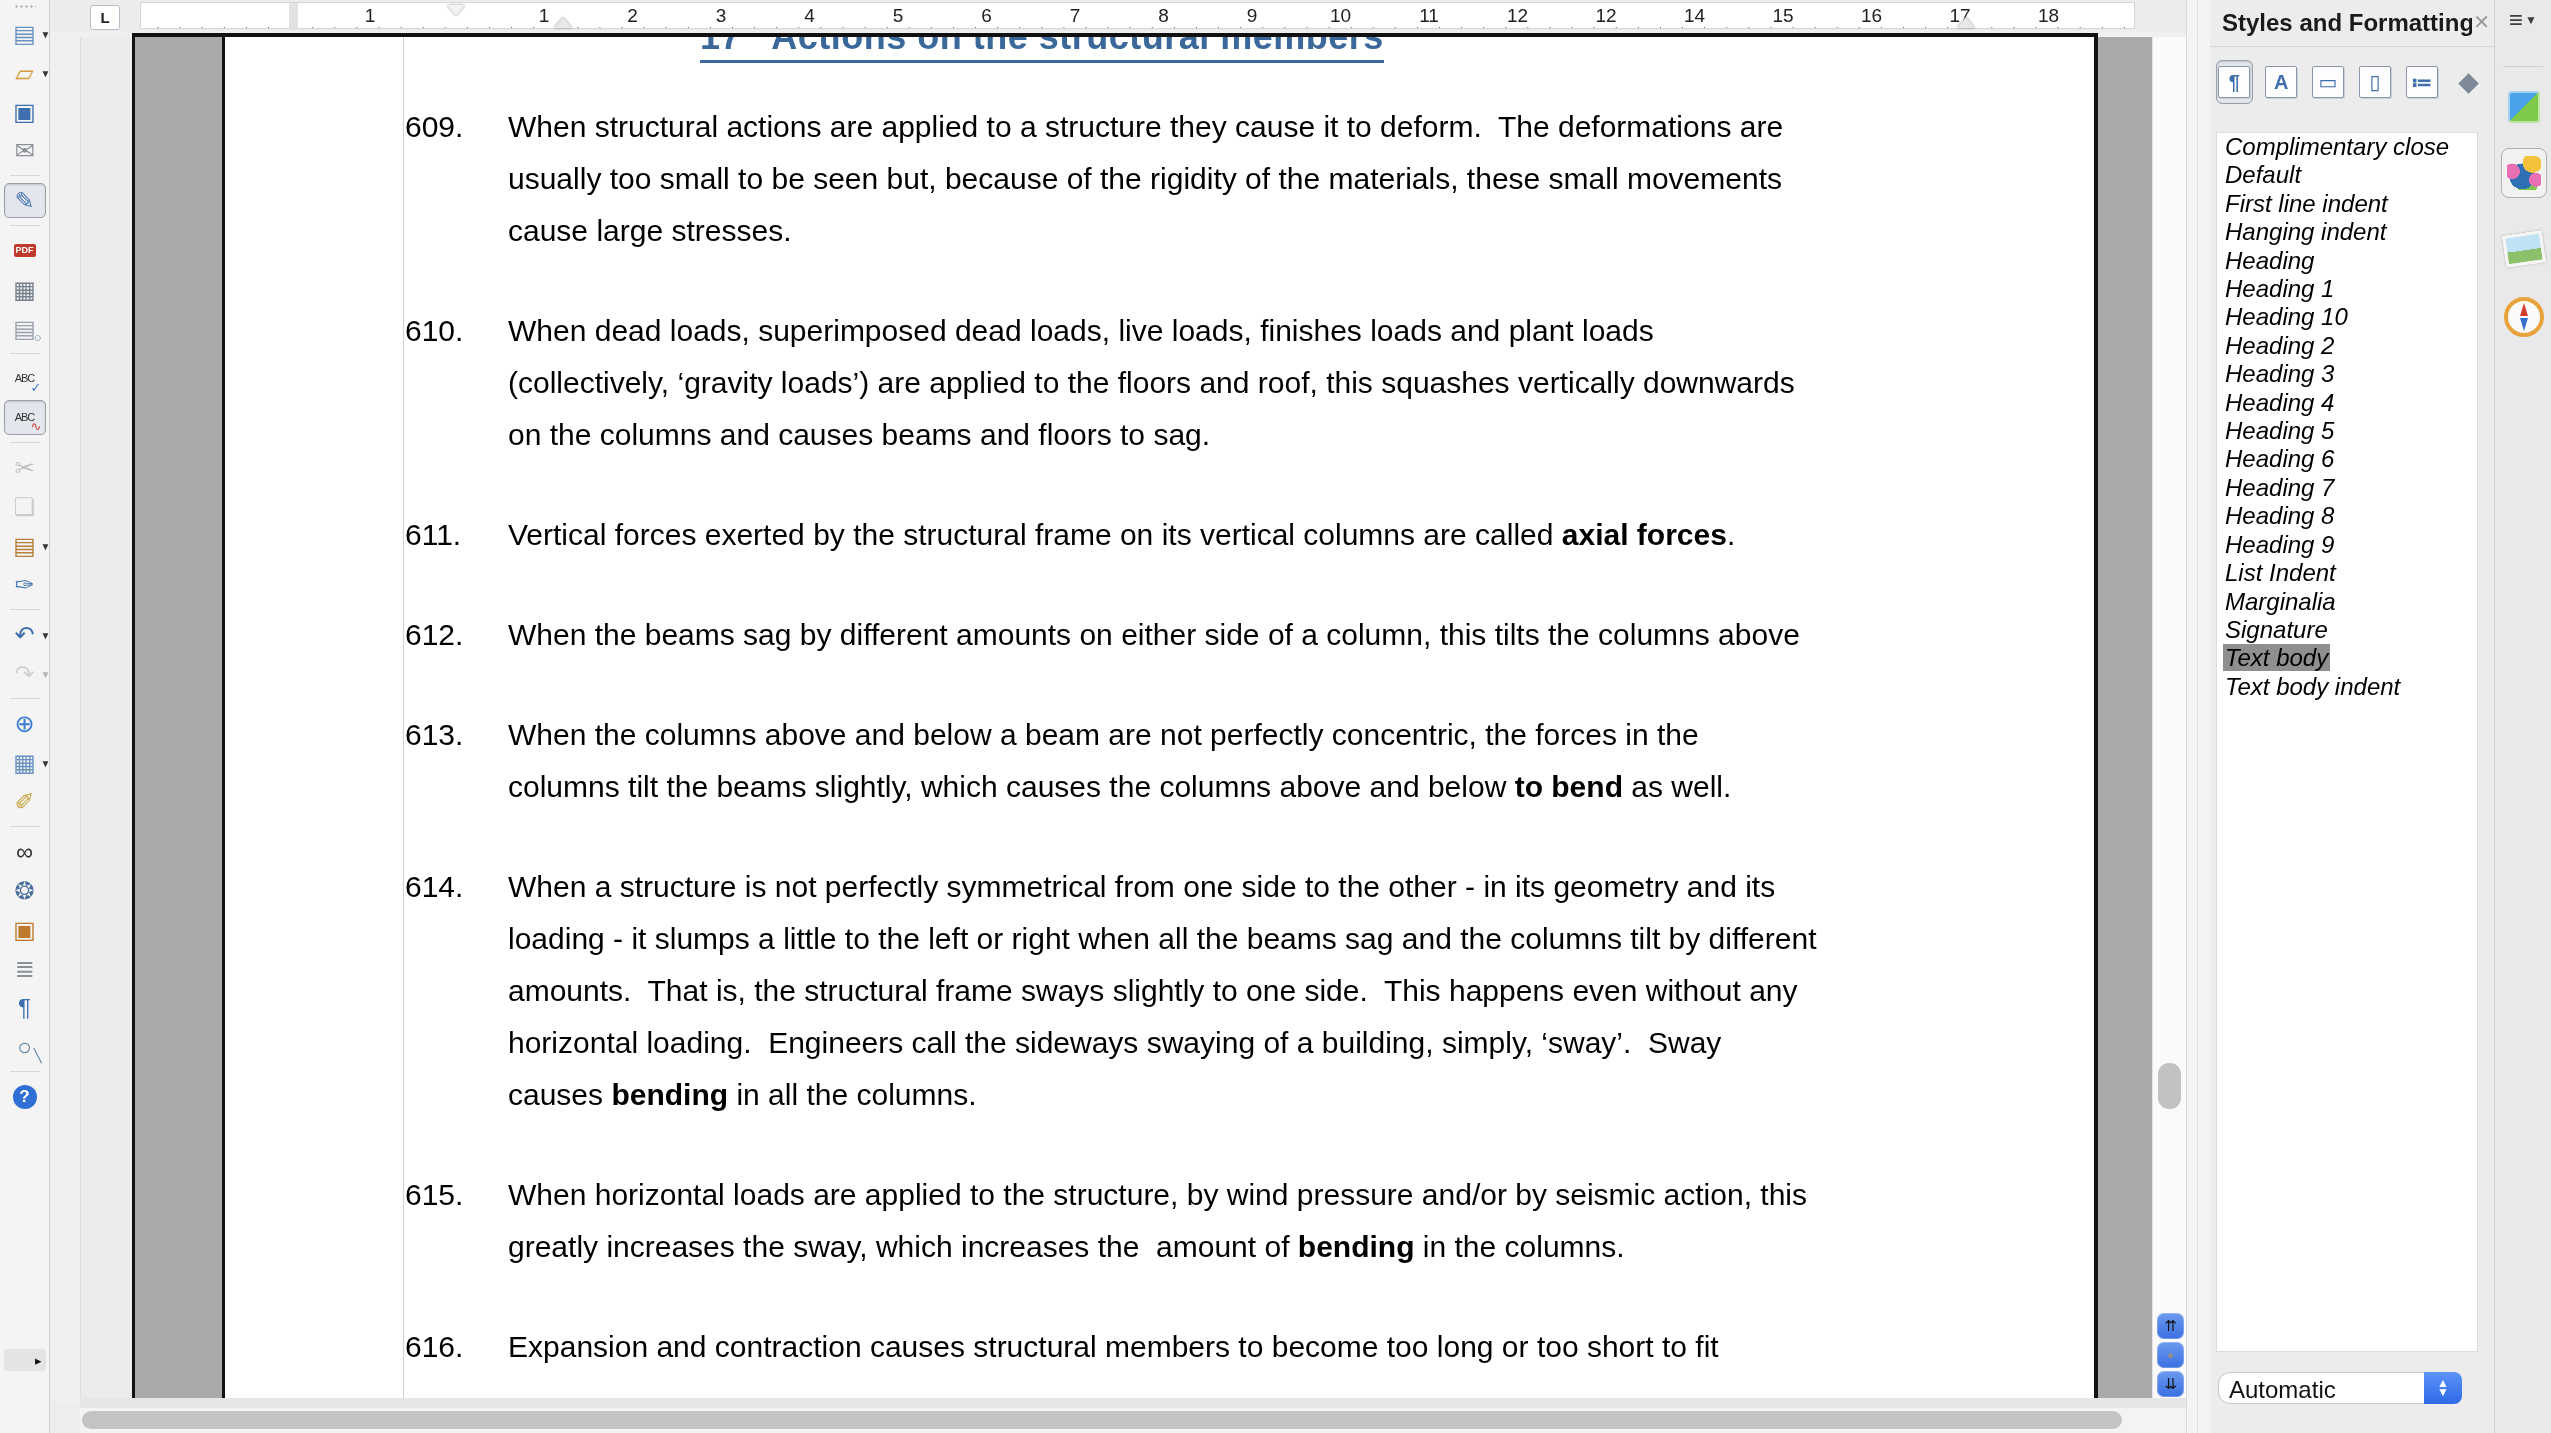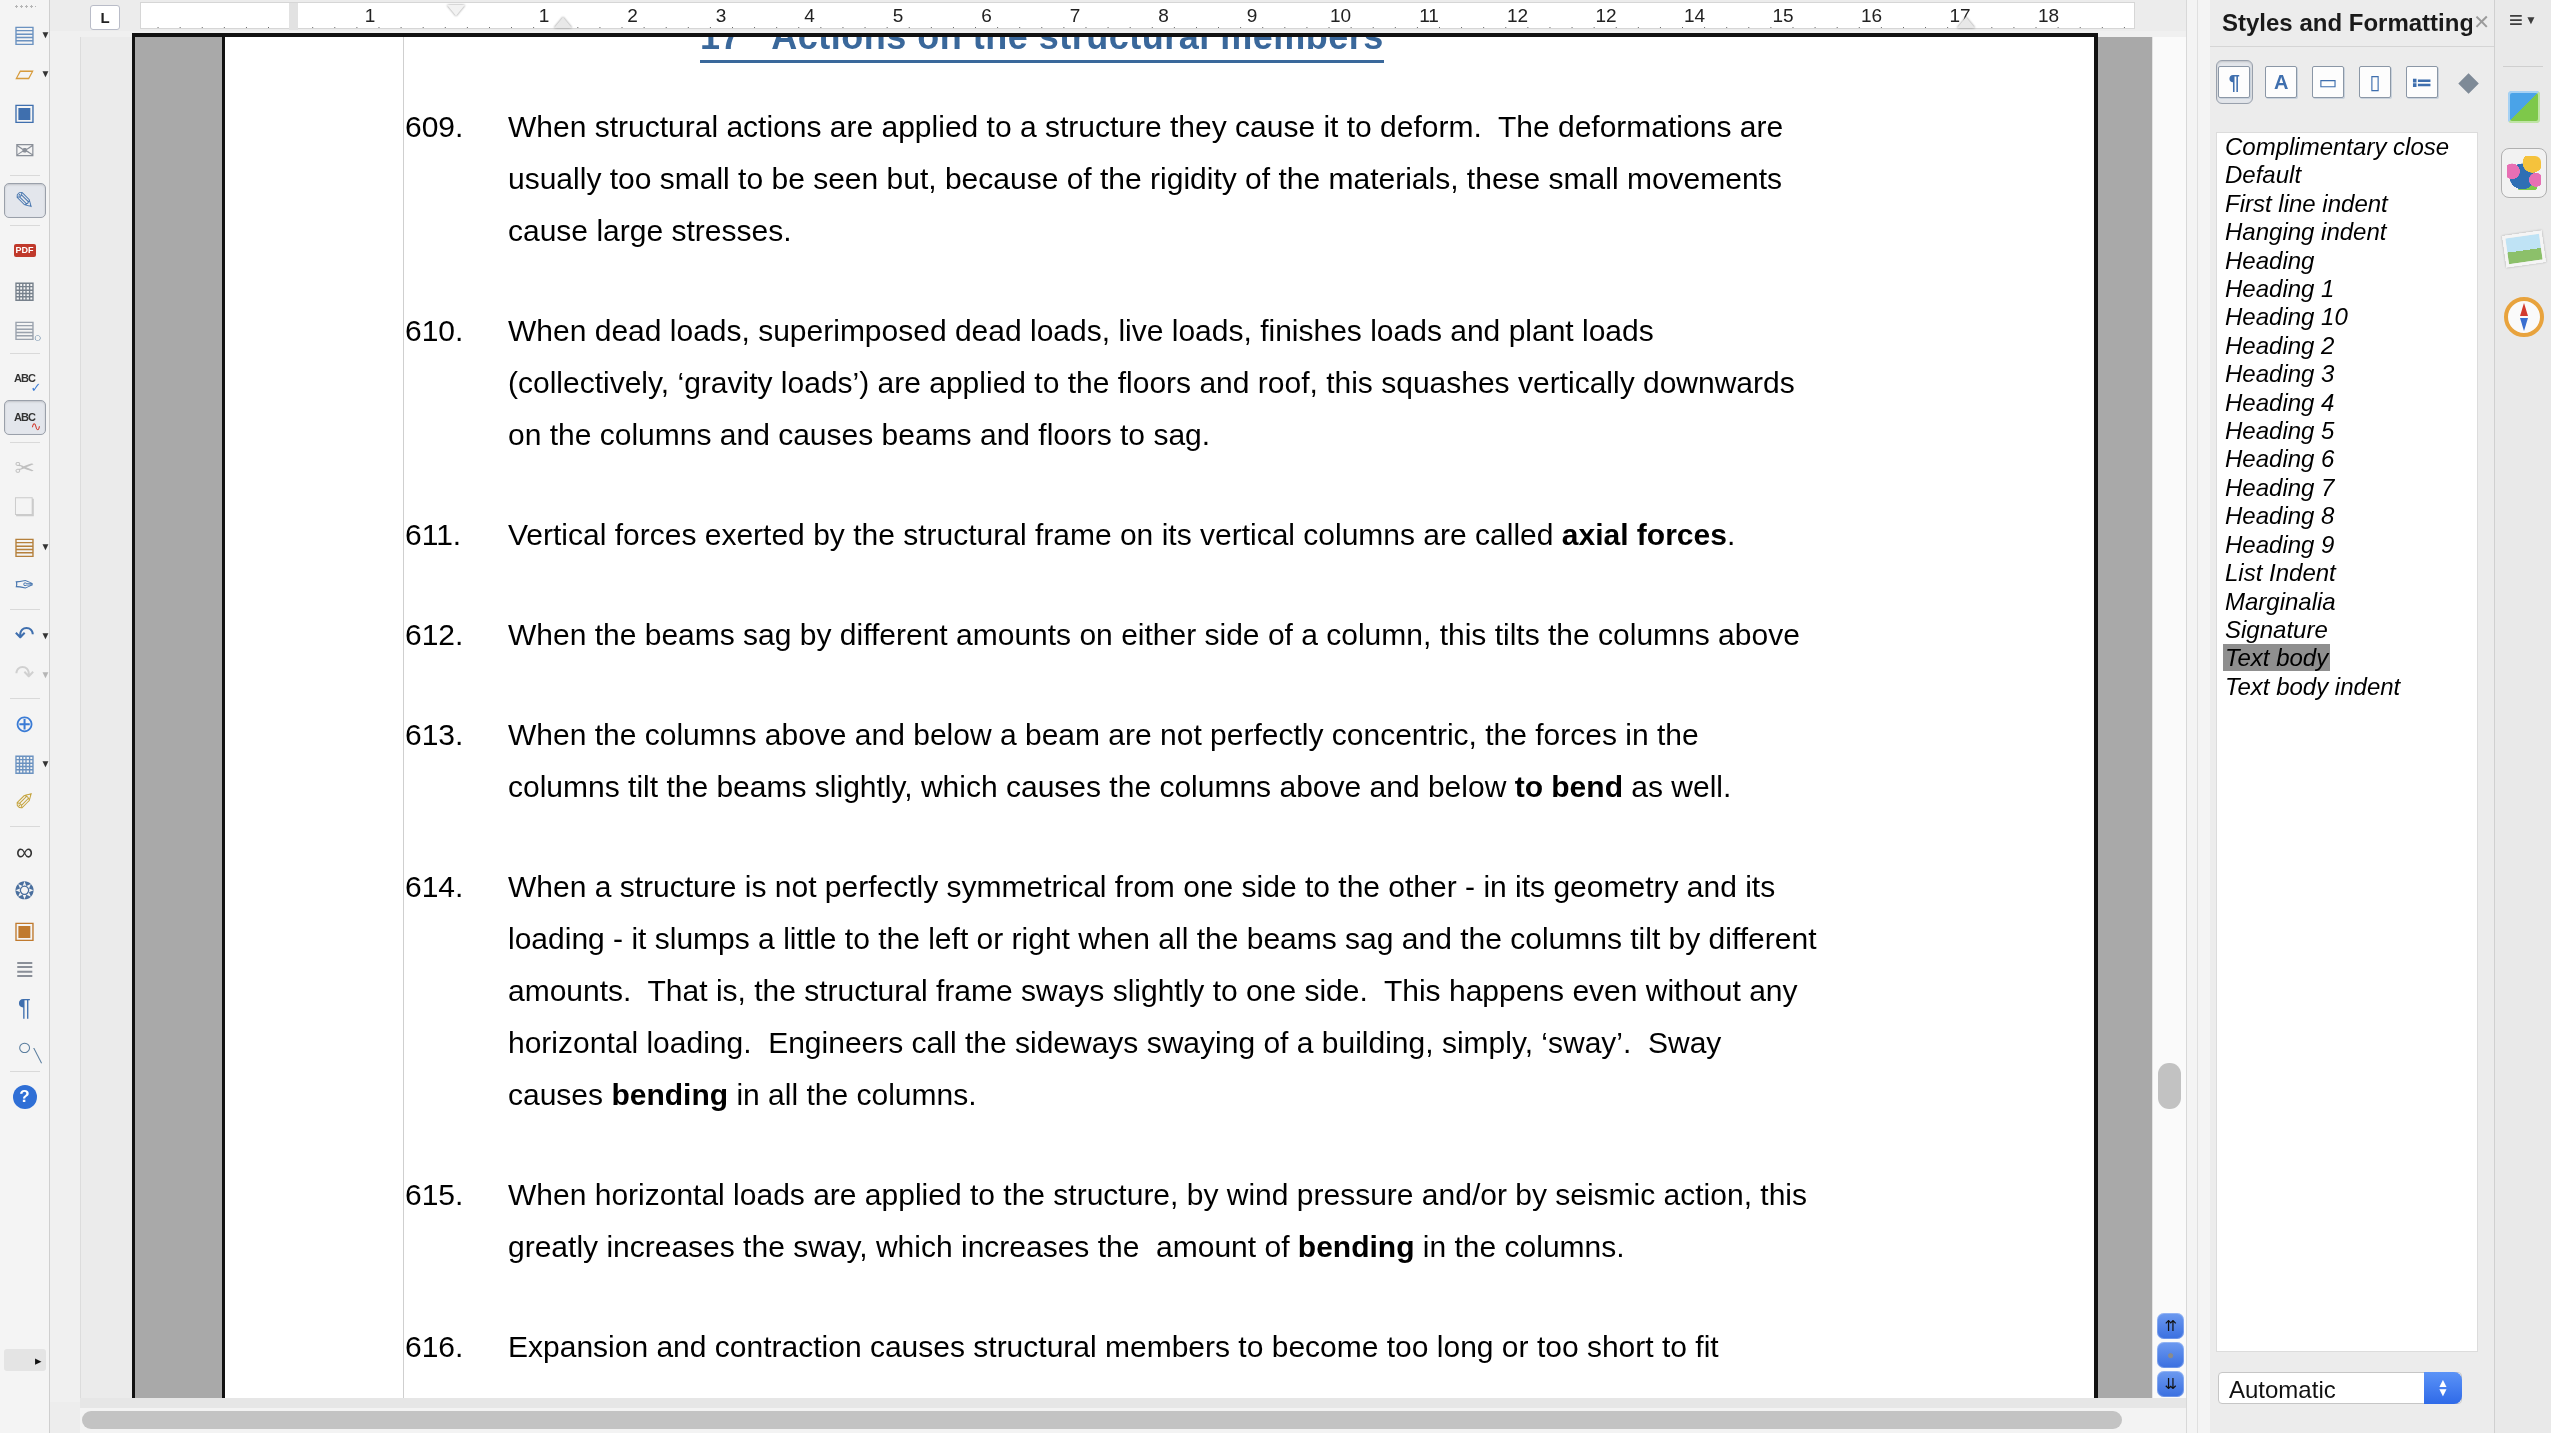--- a/index.html
+++ b/index.html
@@ -20,21 +20,21 @@
     background-image:radial-gradient(circle,#b5b5b5 1.1px,transparent 1.3px);
     background-size:5px 5px;}
   .tb-btn{width:40px;height:33px;flex:0 0 auto;display:flex;align-items:center;justify-content:center;
     position:relative;border:1px solid transparent;border-radius:5px;margin:2px 0;}
   .tb-btn .glyph{font-size:24px;line-height:1;}
   .tb-btn .sub{position:absolute;right:3px;bottom:1px;font-size:13px;line-height:1;}
   .tb-btn.pressed{border-color:#9aa0aa;background:#e3e6ec;box-shadow:inset 0 1px 2px rgba(0,0,0,.15);}
   .tb-btn.disabled{opacity:.32;filter:grayscale(1);}
   .tb-btn .dd{position:absolute;right:-6px;top:12px;font-size:10px;color:#333;}
   .tb-sep{width:30px;height:1px;background:#d9d9d9;margin:5px 0;flex:0 0 auto;}
-  .abc-ico{font-size:11px;font-weight:bold;color:#333;letter-spacing:-1px;line-height:.9;text-align:left;}
+  .abc-ico{font-size:11px;font-weight:normal;color:#333;letter-spacing:-1px;line-height:.9;text-align:left;}
   .pdf-ico{font-size:9px;font-weight:bold;color:#fff;background:#c0392b;border-radius:2px;padding:2px 2px;line-height:1;}
   .help-ico{width:24px;height:24px;border-radius:50%;background:#2f6fd6;color:#fff;font-weight:bold;
     font-size:17px;display:flex;align-items:center;justify-content:center;}
   #toolbar-overflow{margin-top:auto;margin-bottom:62px;width:42px;height:22px;background:#e4e4e4;
     border-radius:3px;display:flex;align-items:center;justify-content:flex-end;padding-right:4px;box-sizing:border-box;}
   #toolbar-overflow span{font-size:13px;color:#111;}
   
   #ruler-zone{position:absolute;left:50px;top:0;width:2160px;height:31px;background:#ececec;}
   #tab-selector{position:absolute;left:40px;top:5px;width:28px;height:23px;background:#fff;
     border:1px solid #b9bcc8;border-radius:3px;font-weight:bold;font-size:15px;color:#222;
@@ -97,21 +97,21 @@
     box-shadow:1px 1px 0 #c9d2dc;}
   .ptool.pressed{border-color:#98a0ac;background:#e2e5ea;box-shadow:inset 0 1px 2px rgba(0,0,0,.15);}
   .ptool.fillformat{margin-left:auto;margin-right:2px;}
   .ptool.fillformat .pt-page{border:none;background:transparent;box-shadow:none;font-size:28px;color:#7e8a97;}
   #styles-list{position:absolute;left:6px;top:132px;width:262px;height:1220px;background:#fff;
     border:1px solid #dcdcdc;box-sizing:border-box;overflow:hidden;}
   .style-item{font-size:24px;line-height:28.4px;padding-left:6px;color:#000;white-space:nowrap;}
   .style-item span{padding:0 2px;font-style:italic;}
   .style-item.selected span{background:#8f8f8f;}
   #filter-select{position:absolute;left:8px;top:1372px;width:244px;height:32px;background:#fff;
-    border:1px solid #c6c6c6;border-radius:4px;box-sizing:border-box;}
+    border:1px solid #c6c6c6;border-radius:12px;box-sizing:border-box;}
   #filter-value{position:absolute;left:10px;top:3px;font-size:24px;color:#111;}
   #filter-spin{position:absolute;right:-1px;top:-1px;width:38px;height:32px;border-radius:0 8px 8px 0;
     background:linear-gradient(#5b93f7,#2f6ae8);display:flex;flex-direction:column;align-items:center;justify-content:center;color:#fff;}
   #filter-spin span{font-size:12px;line-height:9px;}
   
   #sidebar-tabs{position:absolute;left:2495px;top:0;width:56px;height:1433px;background:#e9e9e9;}
   #sidebar-menu{position:absolute;left:14px;top:8px;font-size:24px;color:#3d3d3d;line-height:1;}
   #sidebar-menu .dd{font-size:12px;position:relative;top:-4px;left:2px;}
   #sidebar-sep{position:absolute;left:8px;top:66px;width:40px;height:1px;background:#cfcfcf;}
   .stab{position:absolute;left:6px;width:44px;height:48px;border:1px solid transparent;border-radius:8px;

